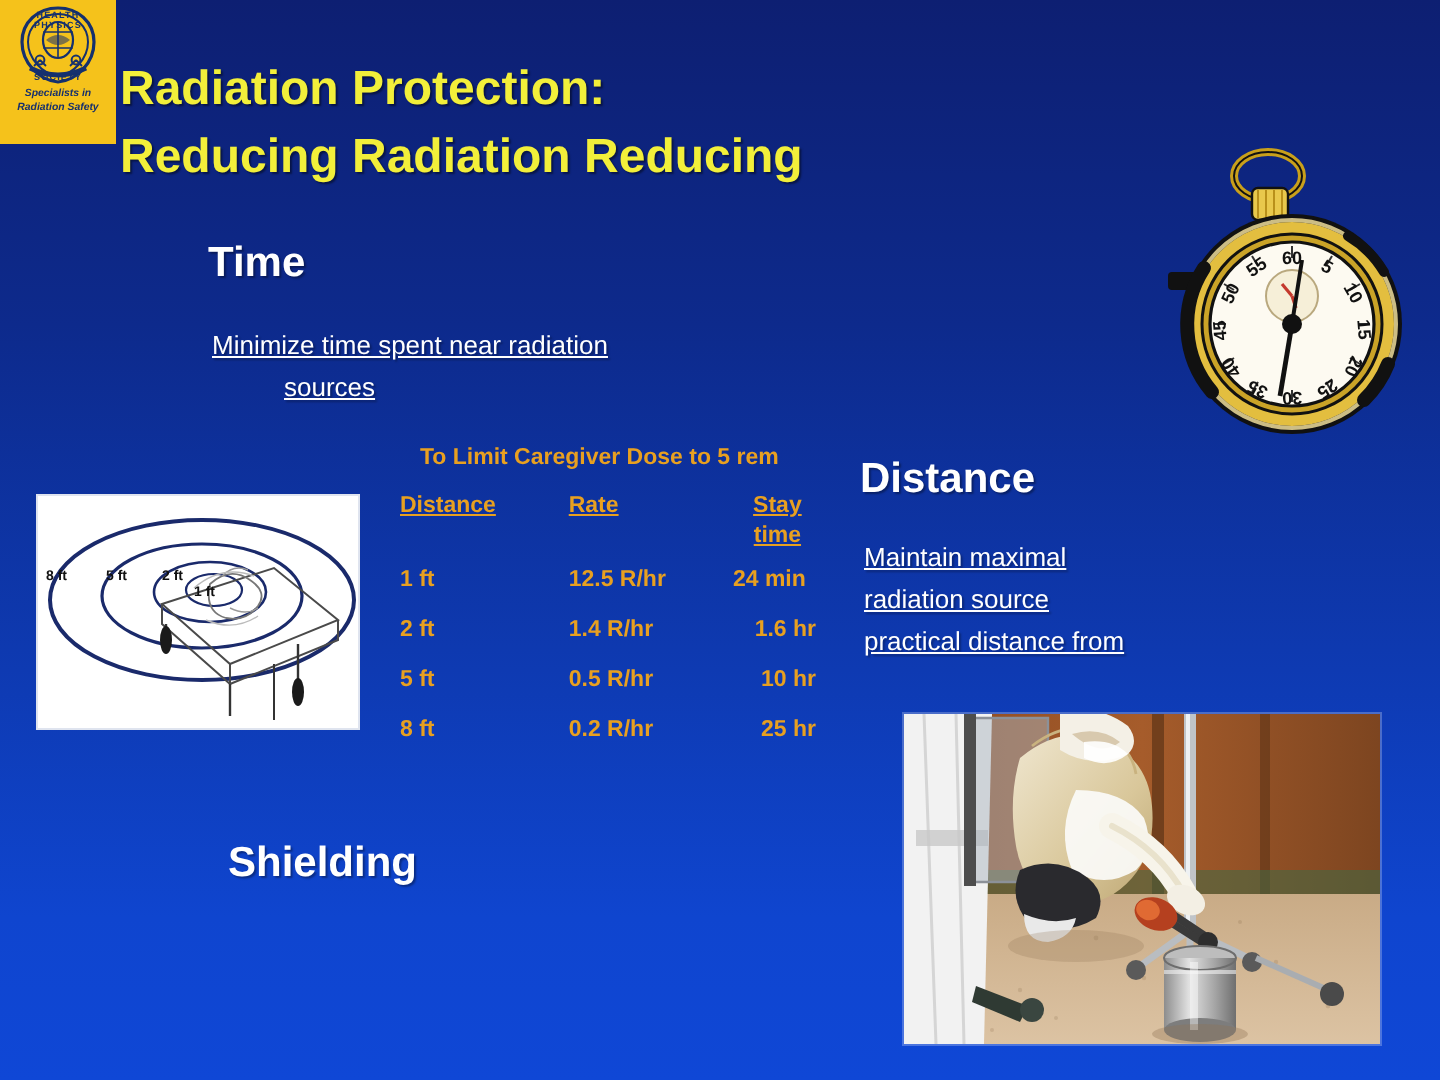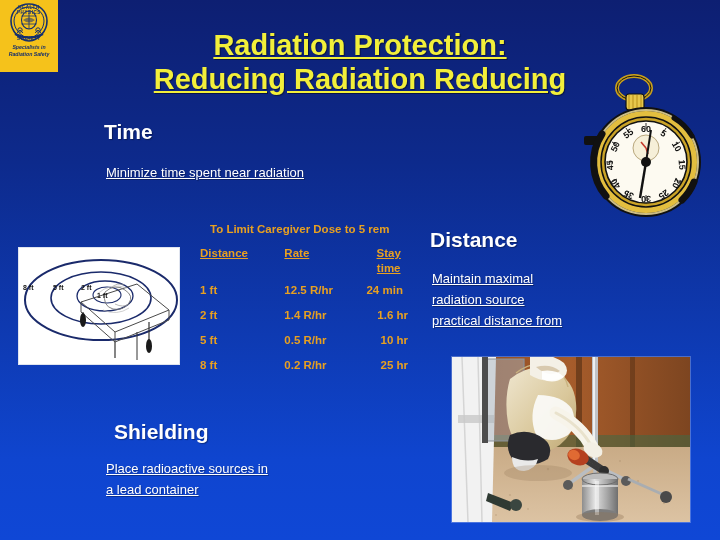--- a/index.html
+++ b/index.html
@@ -58,27 +58,25 @@
     font-style: italic;
     font-weight: bold;
   }
 
   
   #title {
     position: absolute;
     left: 60px;
     top: 28px;
     width: 600px;
-    text-align: center;
     color: #f2ef3a;
-    font-size: 29px;
+    font-size: 24px;
     font-weight: bold;
     line-height: 34px;
     text-shadow: 1px 1px 1px rgba(0,0,0,0.45);
-    text-decoration: underline;
   }
 
   
   .sec-head {
     position: absolute;
     color: #ffffff;
     font-size: 21px;
     font-weight: bold;
     text-shadow: 1px 1px 1px rgba(0,0,0,0.35);
   }
@@ -267,20 +265,21 @@
 
       <line x1="68" y1="88" x2="62" y2="124" stroke="#111" stroke-width="2.4"></line>
       <line x1="68" y1="88" x2="73" y2="56" stroke="#111" stroke-width="2"></line>
       <circle cx="68" cy="88" r="5" fill="#111"></circle>
     </svg>
   </div>
 
   <div class="sec-head" id="time-head">Time</div>
   <div class="sec-body" id="time-body">
     <span>Minimize time spent near radiation</span>
+    <span class="ind">sources</span>
   </div>
 
   <div id="diagram">
     <svg width="160" height="116" viewBox="0 0 160 116">
       <rect x="0" y="0" width="160" height="116" fill="#ffffff"></rect>
 
       <ellipse cx="82" cy="52" rx="76" ry="40" fill="none" stroke="#1a2a6b" stroke-width="2"></ellipse>
       <ellipse cx="82" cy="50" rx="50" ry="26" fill="none" stroke="#1a2a6b" stroke-width="1.6"></ellipse>
       <ellipse cx="86" cy="48" rx="28" ry="15" fill="none" stroke="#1a2a6b" stroke-width="1.3"></ellipse>
       <ellipse cx="88" cy="47" rx="14" ry="8" fill="none" stroke="#1a2a6b" stroke-width="1.1"></ellipse>
@@ -349,24 +348,20 @@
   </div>
 
   <div class="sec-head" id="distance-head">Distance</div>
   <div class="sec-body" id="distance-body">
     <div>Maintain maximal</div>
     <div>radiation source</div>
     <div>practical distance from</div>
   </div>
 
   <div class="sec-head" id="shield-head">Shielding</div>
-  <div class="sec-body" id="shield-body">
-    <div>Place radioactive  sources in</div>
-    <div>a lead container</div>
-  </div>
 
   <div id="photo">
     <svg width="238" height="165" viewBox="0 0 238 165">
       <defs>
         <linearGradient id="floorG" x1="0" y1="0" x2="0" y2="1">
           <stop offset="0%" stop-color="#c9ab86"></stop>
           <stop offset="100%" stop-color="#dcc3a3"></stop>
         </linearGradient>
         <linearGradient id="woodG" x1="0" y1="0" x2="1" y2="0">
           <stop offset="0%" stop-color="#8a4a22"></stop>

